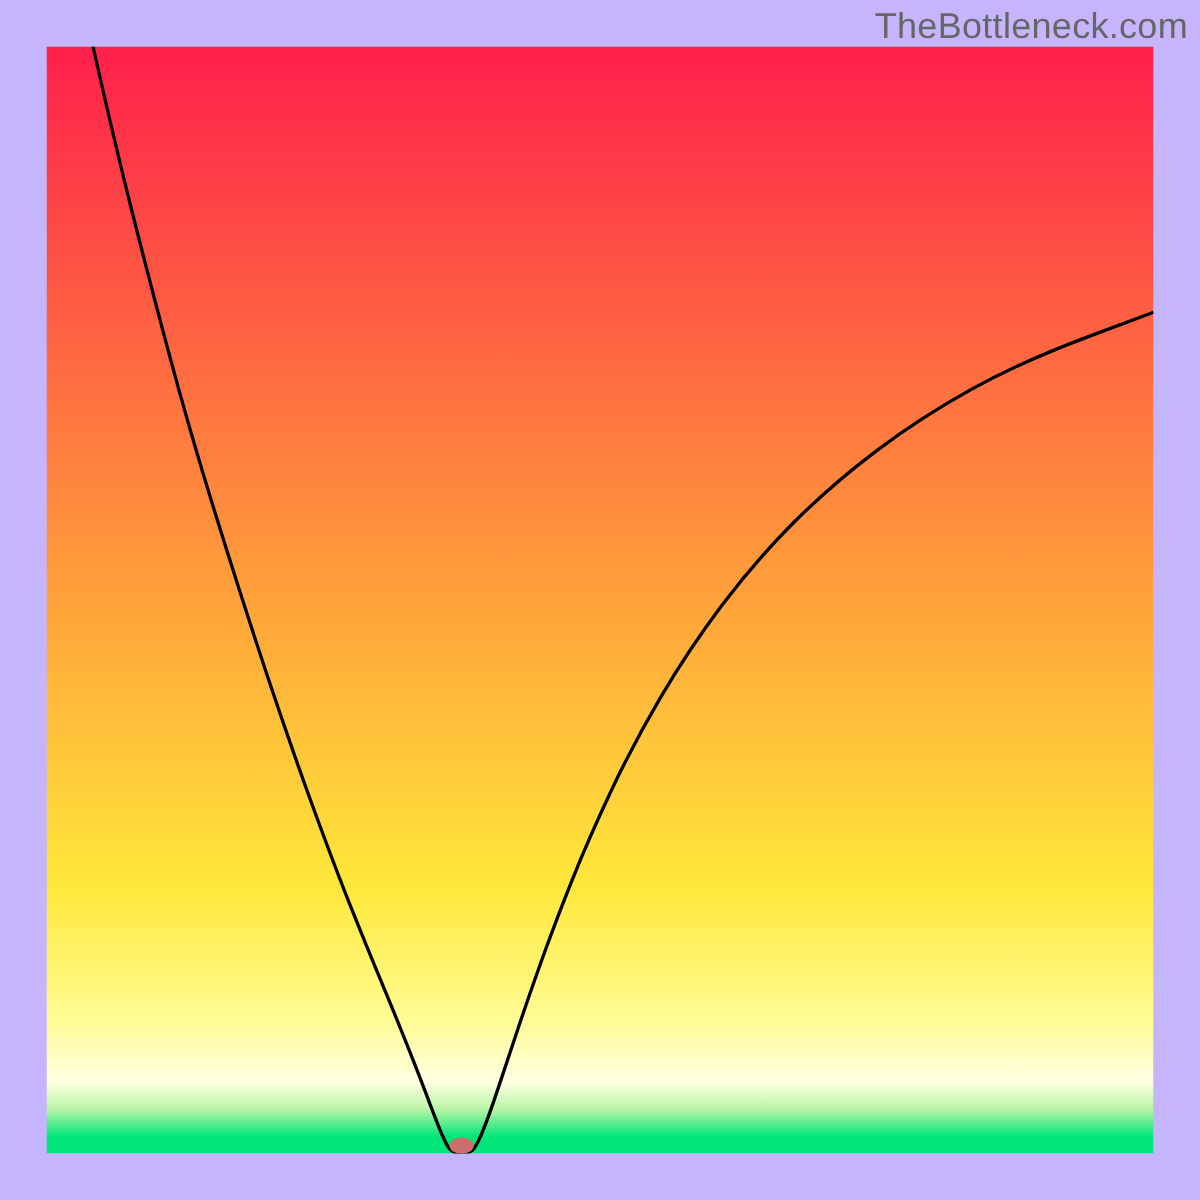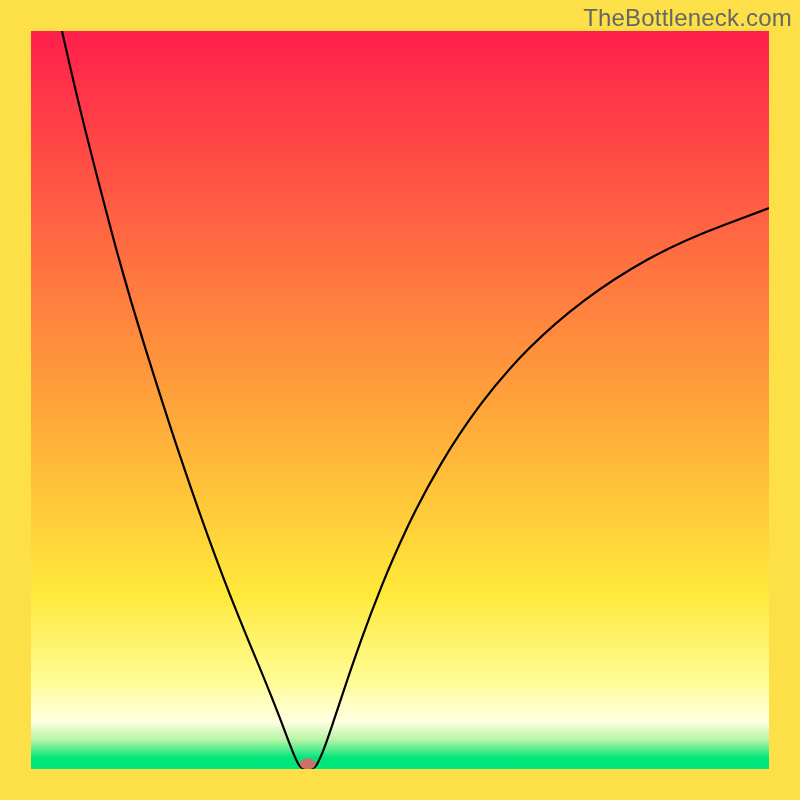--- a/index.html
+++ b/index.html
@@ -10,21 +10,21 @@
     overflow: hidden;
     background: #000;
     font-family: Arial, Helvetica, sans-serif;
   }
   .frame {
     position: absolute;
     top: 0;
     left: 0;
     width: 800px;
     height: 800px;
-    background: #fde047;
+    background: #c4b5fd;
   }
   .plot-area {
     position: absolute;
     top: 31px;
     left: 31px;
     width: 738px;
     height: 738px;
   }
   .watermark {
     position: absolute;

